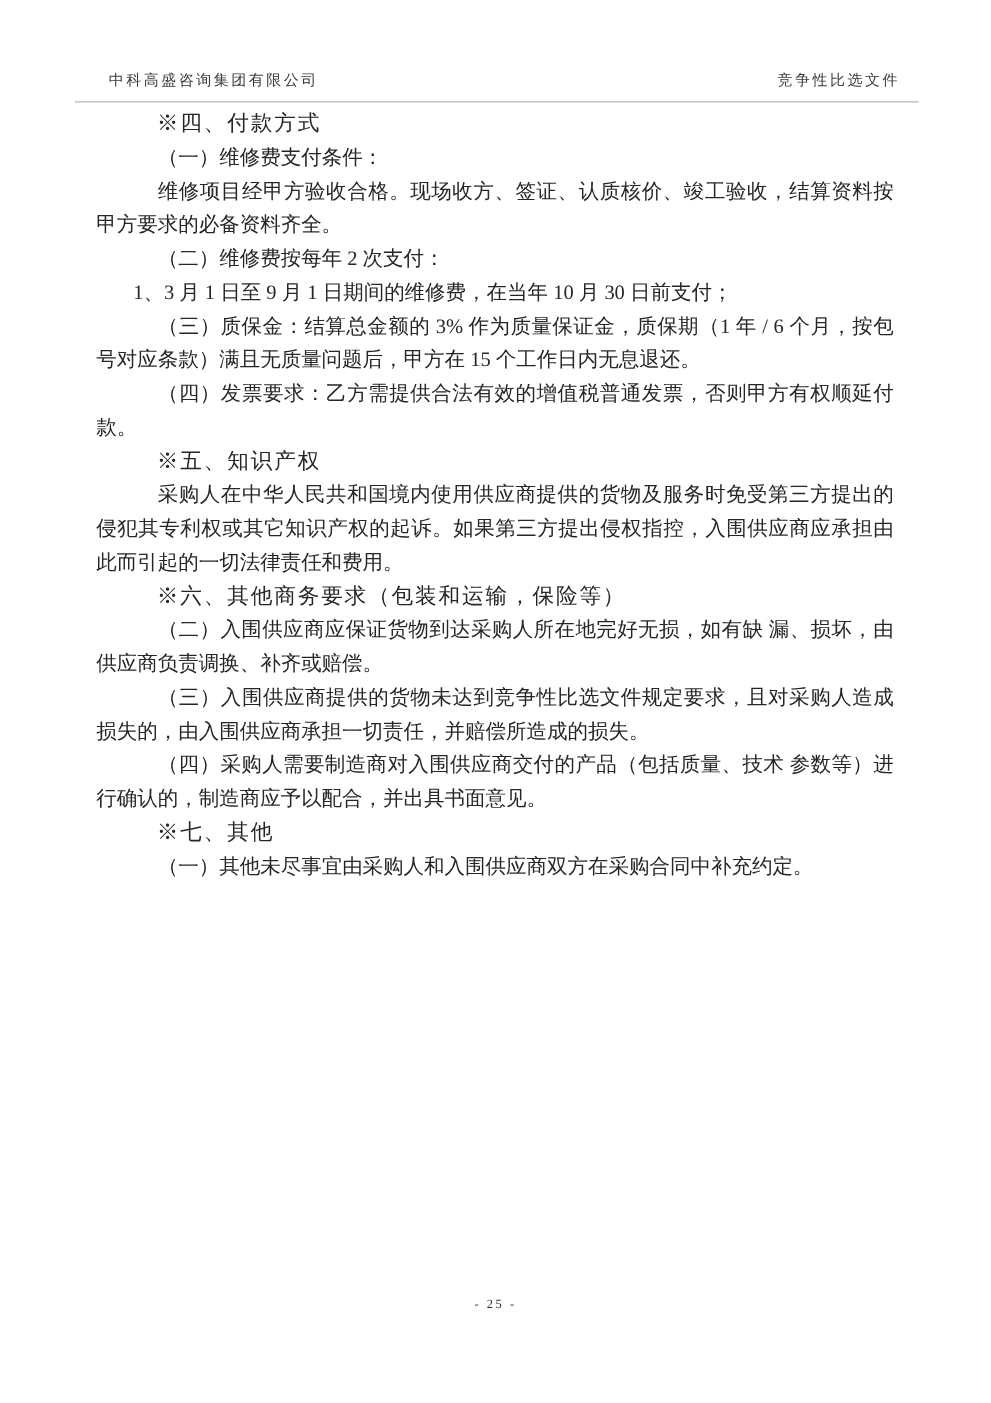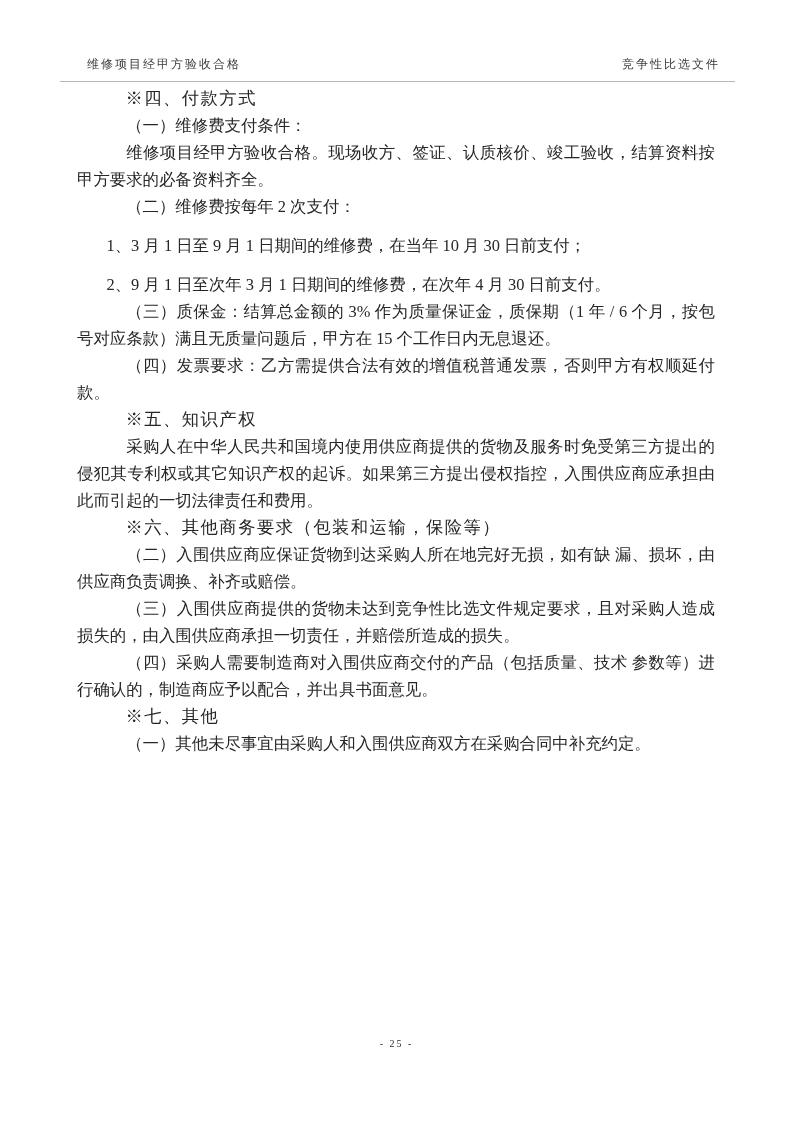--- a/index.html
+++ b/index.html
@@ -42,21 +42,20 @@
     font-size: 16.4px;
     line-height: 27px;
     text-align: justify;
   }
   .para {
     margin: 0;
     text-indent: 3em;
   }
   .para.num {
     text-indent: 1.8em;
-    margin-top: 12px;
   }
   .para.heading {
     font-size: 17.3px;
     letter-spacing: 1.5px;
     text-indent: 2.8em;
   }
   .footer {
     position: absolute;
     top: 1038px;
     left: 0;
@@ -65,31 +64,30 @@
     font-size: 10px;
     letter-spacing: 2px;
     color: #2e2e2e;
   }
 </style>
 </head>
 <body>
 
 <div class="page">
   <div class="header">
-    <span>维修项目经甲方验收合格</span>
+    <span>中科高盛咨询集团有限公司</span>
     <span>竞争性比选文件</span>
   </div>
   <div class="header-rule"></div>
   <div class="content">
       <p class="para heading">※四、付款方式</p>
       <p class="para indent">（一）维修费支付条件：</p>
       <p class="para indent">维修项目经甲方验收合格。现场收方、签证、认质核价、竣工验收，结算资料按甲方要求的必备资料齐全。</p>
       <p class="para indent">（二）维修费按每年 2 次支付：</p>
       <p class="para num">1、3 月 1 日至 9 月 1 日期间的维修费，在当年 10 月 30 日前支付；</p>
-      <p class="para num">2、9 月 1 日至次年 3 月 1 日期间的维修费，在次年 4 月 30 日前支付。</p>
       <p class="para indent">（三）质保金：结算总金额的 3% 作为质量保证金，质保期（1 年 / 6 个月，按包号对应条款）满且无质量问题后，甲方在 15 个工作日内无息退还。</p>
       <p class="para indent">（四）发票要求：乙方需提供合法有效的增值税普通发票，否则甲方有权顺延付款。</p>
       <p class="para heading">※五、知识产权</p>
       <p class="para indent">采购人在中华人民共和国境内使用供应商提供的货物及服务时免受第三方提出的侵犯其专利权或其它知识产权的起诉。如果第三方提出侵权指控，入围供应商应承担由此而引起的一切法律责任和费用。</p>
       <p class="para heading">※六、其他商务要求（包装和运输，保险等）</p>
       <p class="para indent">（二）入围供应商应保证货物到达采购人所在地完好无损，如有缺 漏、损坏，由供应商负责调换、补齐或赔偿。</p>
       <p class="para indent">（三）入围供应商提供的货物未达到竞争性比选文件规定要求，且对采购人造成损失的，由入围供应商承担一切责任，并赔偿所造成的损失。</p>
       <p class="para indent">（四）采购人需要制造商对入围供应商交付的产品（包括质量、技术 参数等）进行确认的，制造商应予以配合，并出具书面意见。</p>
       <p class="para heading">※七、其他</p>
       <p class="para indent">（一）其他未尽事宜由采购人和入围供应商双方在采购合同中补充约定。</p>

